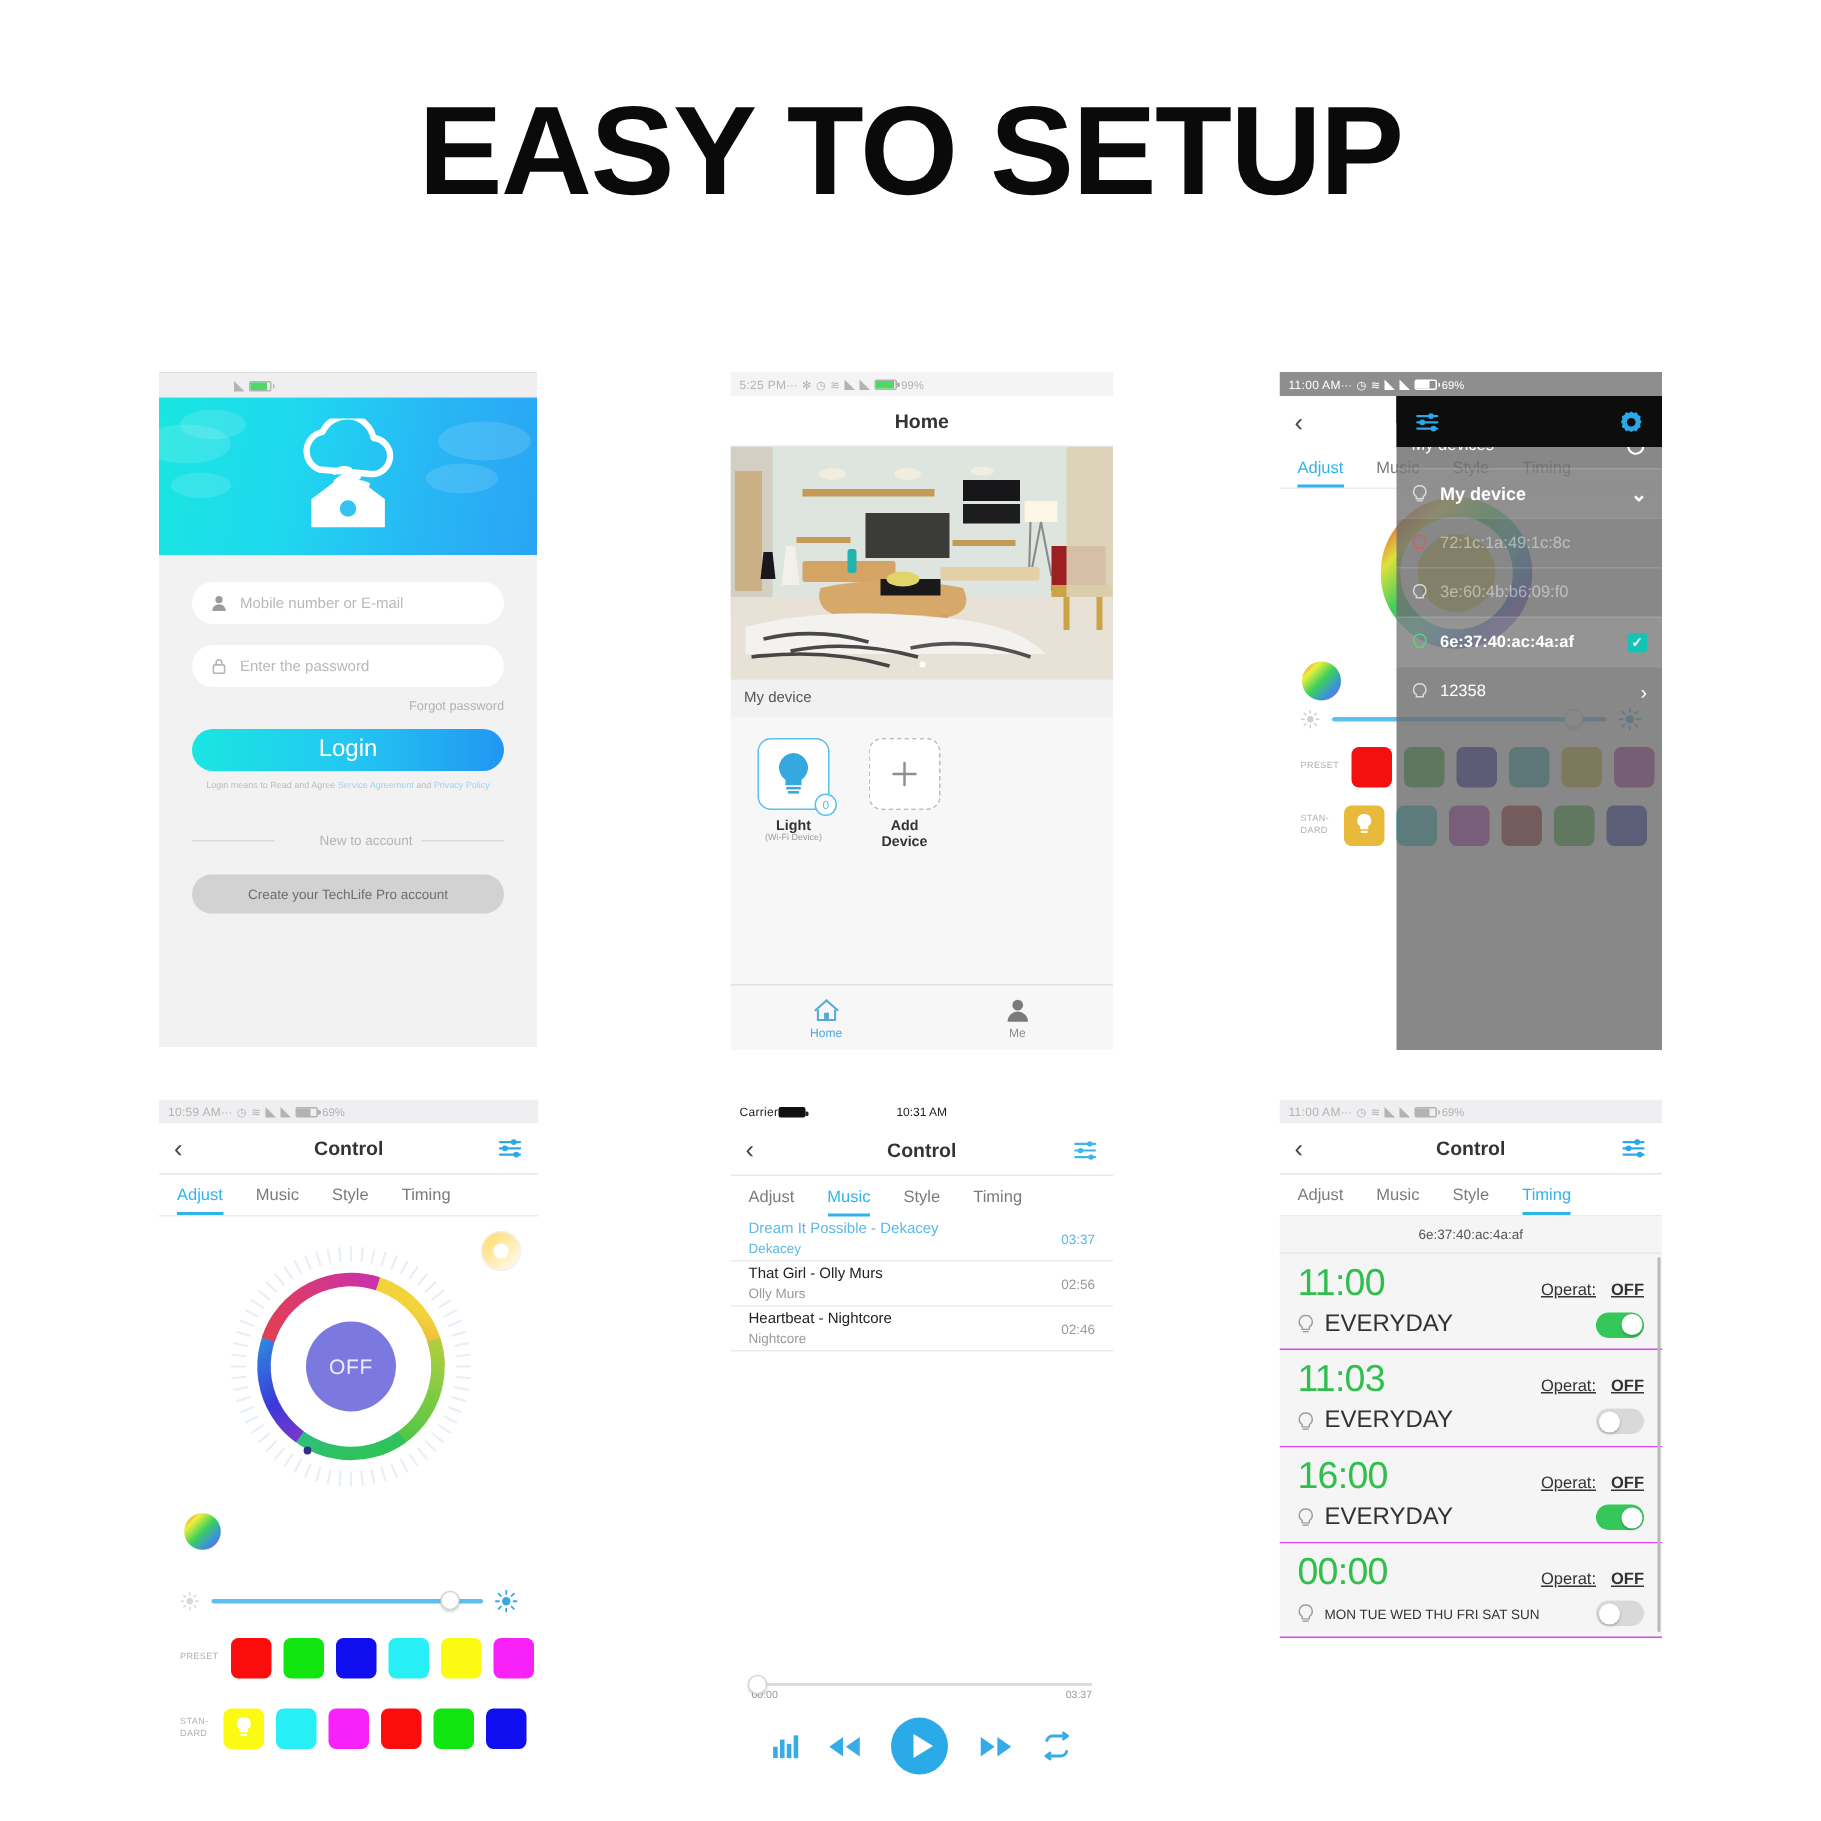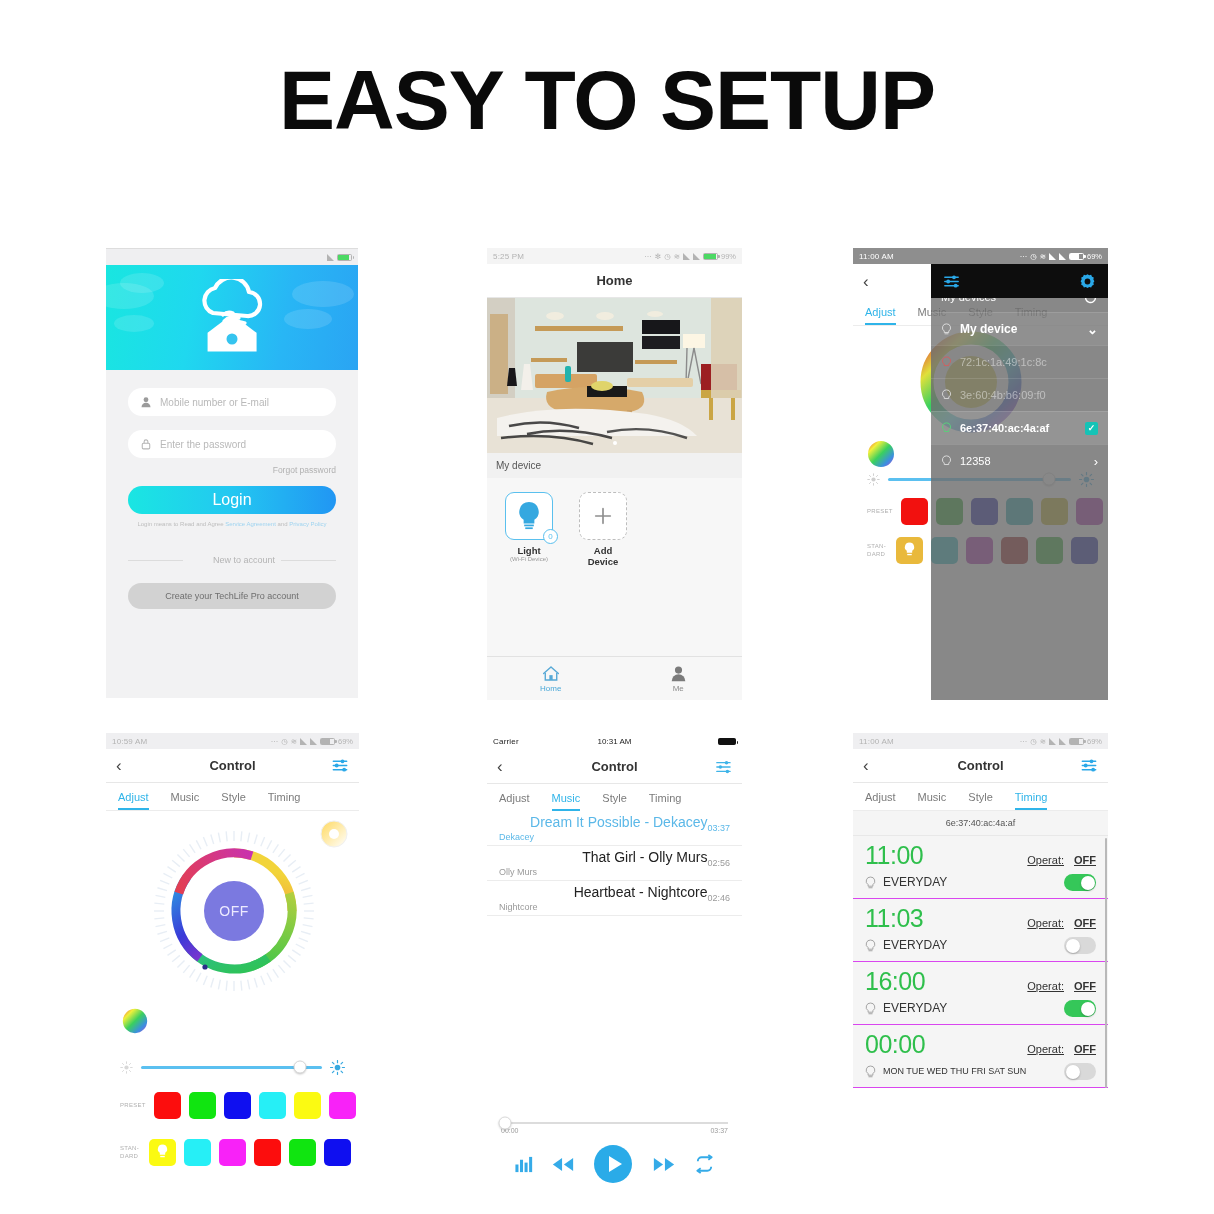--- a/index.html
+++ b/index.html
@@ -10,21 +10,21 @@
     position:absolute; top:52px; left:0; width:1214px; text-align:center;
     font-size:84px; font-weight:bold; letter-spacing:-1px; color:#0a0a0a;
     font-family:"Liberation Sans", sans-serif;
   }
 
   .phone {
     position:absolute; background:#ffffff; overflow:hidden;
   }
   
   .statusbar {
-    height:16px; display:flex; align-items:center; justify-content:space-between;
+    height:16px; display:flex; align-items:center; justify-content:flex-start;
     padding:0 6px; font-size:8px; color:#b3b3b3; background:#efeff1;
   }
   .statusbar.dark { background:#8e8e8e; color:#fff; }
   .sb-left { font-size:8px; letter-spacing:0.2px; }
   .sb-right { display:flex; align-items:center; gap:3px; font-size:7.5px; }
   .sb-ico { display:inline-block; width:8px; height:8px; }
   .batt { width:15px; height:7px; border:1px solid currentColor; border-radius:1.5px; position:relative; }
   .batt::after{content:"";position:absolute;right:-3px;top:1.5px;width:1.5px;height:3px;background:currentColor;border-radius:0 1px 1px 0;}
   .batt i{display:block;height:100%;background:currentColor;}
   .batt.green i{background:#4cd964;}
@@ -122,39 +122,39 @@
   .swrow { display:flex; align-items:center; gap:10px; padding:6px 14px; }
   .swlabel { font-size:6px; color:#b0b0b0; width:24px; line-height:1.25; letter-spacing:.3px;}
   .swatches { display:flex; gap:8px; flex:1; }
   .sw { width:27px; height:27px; border-radius:5px; }
 
   
   #p5 { left:487px; top:733px; width:255px; height:455px; }
   #p5 .statusbar { background:#fff; color:#222; height:17px; }
   .song { padding:3px 12px 3px 12px; border-bottom:1px solid #ececec; display:flex; align-items:center;}
   .song .col { flex:1; }
-  .song .t { font-size:14px; color:#222;text-align:right; }
+  .song .t { font-size:10px; color:#222; }
   .song .a { font-size:9px; color:#9a9a9a; margin-top:2px;}
   .song .d { font-size:9px; color:#9a9a9a; }
   .song.playing .t, .song.playing .a, .song.playing .d { color:#5bb8e8; }
   .player { position:absolute; bottom:4px; left:0; width:100%; }
   .ptrack { margin:0 14px; height:2px; background:#dcdcdc; position:relative; }
   .pknob { position:absolute; left:0; top:50%; transform:translate(-50%,-50%); width:13px; height:13px; border-radius:50%; background:#fff; border:1px solid #dadada; box-shadow:0 1px 2px rgba(0,0,0,.18);}
   .ptimes { display:flex; justify-content:space-between; padding:3px 14px 0 14px; font-size:7px; color:#9c9c9c;}
   .pctrls { display:flex; align-items:center; justify-content:space-around; padding:10px 18px 0 18px; }
 
   
   #p6 { left:853px; top:733px; width:255px; height:455px; }
   .mac-head { text-align:center; font-size:9px; color:#555; padding:7px 0; background:#f5f5f5; border-bottom:1px solid #e8e8e8;}
   .timer { background:#f5f5f5; border-bottom:1px solid #d946ef; padding:5px 12px 7px 12px; }
   .timer .r1 { display:flex; align-items:baseline; }
   .timer .tm { font-size:25px; color:#2fbf4c; font-weight:normal; letter-spacing:-0.5px; flex:1;}
   .timer .op { font-size:11px; color:#333;text-decoration:underline; }
   .timer .r2 { display:flex; align-items:center; gap:7px; margin-top:4px;}
-  .timer .rep { font-size:12px; color:#333; flex:1; line-height:1.15;}
+  .timer .rep { font-size:16px; color:#333; flex:1; line-height:1.15;}
   .toggle { width:32px; height:17px; border-radius:9px; position:relative; background:#d9d9d9; }
   .toggle.on { background:#35c759; }
   .toggle i { position:absolute; top:1.5px; left:1.5px; width:14px; height:14px; border-radius:50%; background:#fff; box-shadow:0 1px 2px rgba(0,0,0,.25);}
   .toggle.on i { left:16.5px; }
   .scrollthumb { position:absolute; right:1px; top:105px; width:2px; height:250px; background:#b9b9b9; border-radius:1px;}
 </style>
 </head>
 <body>
 
 <div id="page-title">EASY TO SETUP</div>

